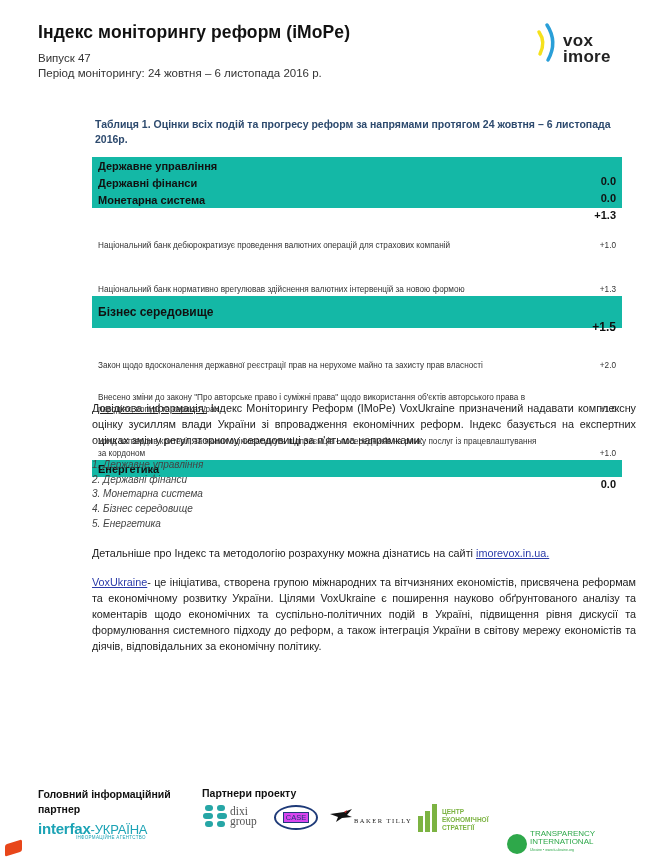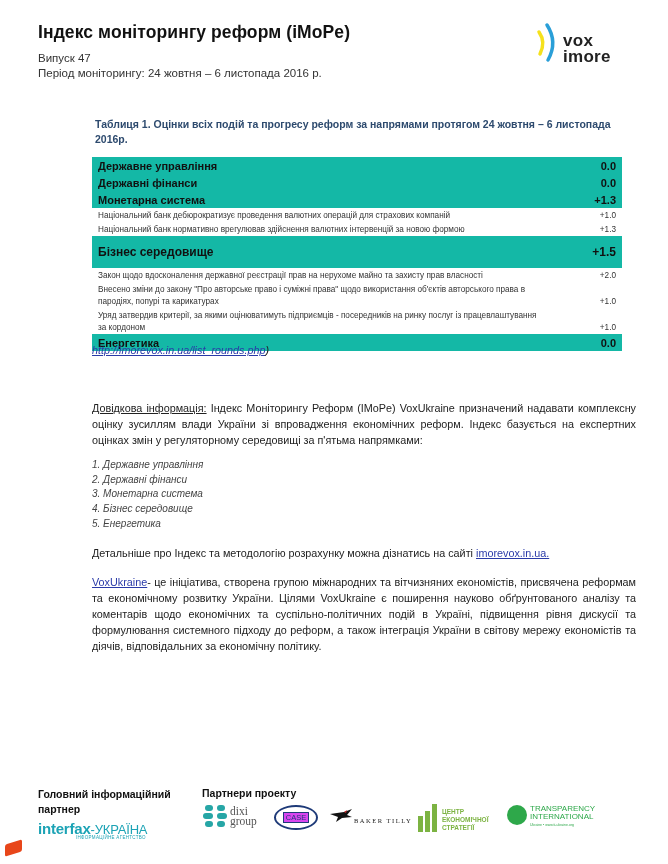--- a/index.html
+++ b/index.html
@@ -15,21 +15,21 @@
     .logo-text { position: absolute; left: 28px; top: 15px; font-size: 17px; font-weight: bold; color: #222; line-height: 16px; letter-spacing: 0.3px; }
 
     .table-caption { position: absolute; left: 95px; top: 117px; width: 540px; font-size: 10.5px; font-weight: bold; color: #2d4a6e; line-height: 15px; }
 
     .score-table { position: absolute; left: 92px; top: 157px; width: 530px; }
     .row { display: flex; justify-content: space-between; align-items: flex-end; padding: 0 6px; }
     .row.cat { background: #14b8a6; font-weight: bold; font-size: 11px; color: #111; height: 17px; align-items: center; }
     .row.cat.big { font-size: 12px; height: 32px; }
     .row.ev { font-size: 8.2px; color: #333; min-height: 12.5px; background: #fff; padding-top: 2px; }
     .row.ev .txt { width: 440px; line-height: 12px; }
-    .row .val { text-align: right; white-space: nowrap; line-height: 12px; }
+    .row .val { text-align: right; white-space: nowrap; line-height: 12px; margin-top: 30px; }
 
     .seeref { position: absolute; left: 92px; top: 343px; width: 544px; font-size: 10.8px; font-style: italic; color: #222; line-height: 15px; }
     .seeref .line1 { display: flex; justify-content: space-between; }
     a.lnk { color: #2a3aa8; text-decoration: underline; }
 
     .para { position: absolute; left: 92px; width: 544px; font-size: 10.8px; color: #222; line-height: 16px; text-align: justify; }
     .p1 { top: 400px; }
     .ulabel { text-decoration: underline; }
 
     .dirlist { position: absolute; left: 92px; top: 458px; font-size: 10px; font-style: italic; color: #444; line-height: 14.7px; list-style: none; }
@@ -49,21 +49,21 @@
 
     .partner { position: absolute; top: 803px; }
     .dixi { left: 203px; display: flex; align-items: center; }
     .dixi .txt { font-family: "Liberation Serif", serif; font-size: 11.5px; color: #555; line-height: 10px; margin-left: 3px; }
     .case { left: 274px; top: 805px; width: 44px; height: 25px; border: 2.5px solid #1e3a78; border-radius: 50%; display: flex; align-items: center; justify-content: center; }
     .case span { font-size: 7.5px; font-weight: normal; color: #1e3a78; background: #d946ef; border: 1px solid #1e3a78; padding: 0 2px; }
     .baker { left: 330px; top: 808px; display: flex; align-items: center; }
     .baker .txt { font-family: "Liberation Serif", serif; font-size: 6.5px; letter-spacing: 1.5px; color: #222; margin-left: 2px; margin-top: 9px; }
     .ces { left: 418px; top: 804px; display: flex; align-items: flex-end; }
     .ces .txt { font-size: 6.5px; font-weight: bold; color: #7cb342; line-height: 8px; margin-left: 4px; }
-    .ti { left: 507px; top: 805px; display: flex; align-items: flex-start; }
+    .ti { left: 507px; top: 830px; display: flex; align-items: flex-end; }
     .ti .circle { width: 20px; height: 20px; border-radius: 50%; background: #2ea84a; }
     .ti .txt { margin-left: 3px; color: #2ea84a; font-size: 8px; line-height: 8px; }
     .ti .txt .small { font-size: 3.5px; color: #2ea84a; }
   </style>
 </head>
 <body>
 
 <div class="title">Індекс моніторингу реформ (iMoPe)</div>
 <div class="issue">Випуск 47</div>
 <div class="period">Період моніторингу: 24 жовтня – 6 листопада 2016 р.</div>
@@ -118,21 +118,20 @@
     <span class="txt">Уряд затвердив критерії, за якими оцінюватимуть підприємців - посередників на ринку послуг із працевлаштування за кордоном</span>
     <span class="val">+1.0</span>
   </div>
   <div class="row cat">
     <span>Енергетика</span>
     <span class="val">0.0</span>
   </div>
 </div>
 
 <div class="seeref">
-  <div><a class="lnk">http://imorevox.in.ua/list_rounds.php</a><span>)</span></div>
 </div>
 
 <div class="para p1"><span class="ulabel">Довідкова інформація:</span><span> Індекс Моніторингу Реформ (IMoPe) VoxUkraine призначений надавати комплексну оцінку зусиллям влади України зі впровадження економічних реформ. Індекс базується на експертних оцінках змін у регуляторному середовищі за п'ятьма напрямками:</span></div>
 
 <ul class="dirlist">
   <li>1. Державне управління</li>
   <li>2. Державні фінанси</li>
   <li>3. Монетарна система</li>
   <li>4. Бізнес середовище</li>
   <li>5. Енергетика</li>

